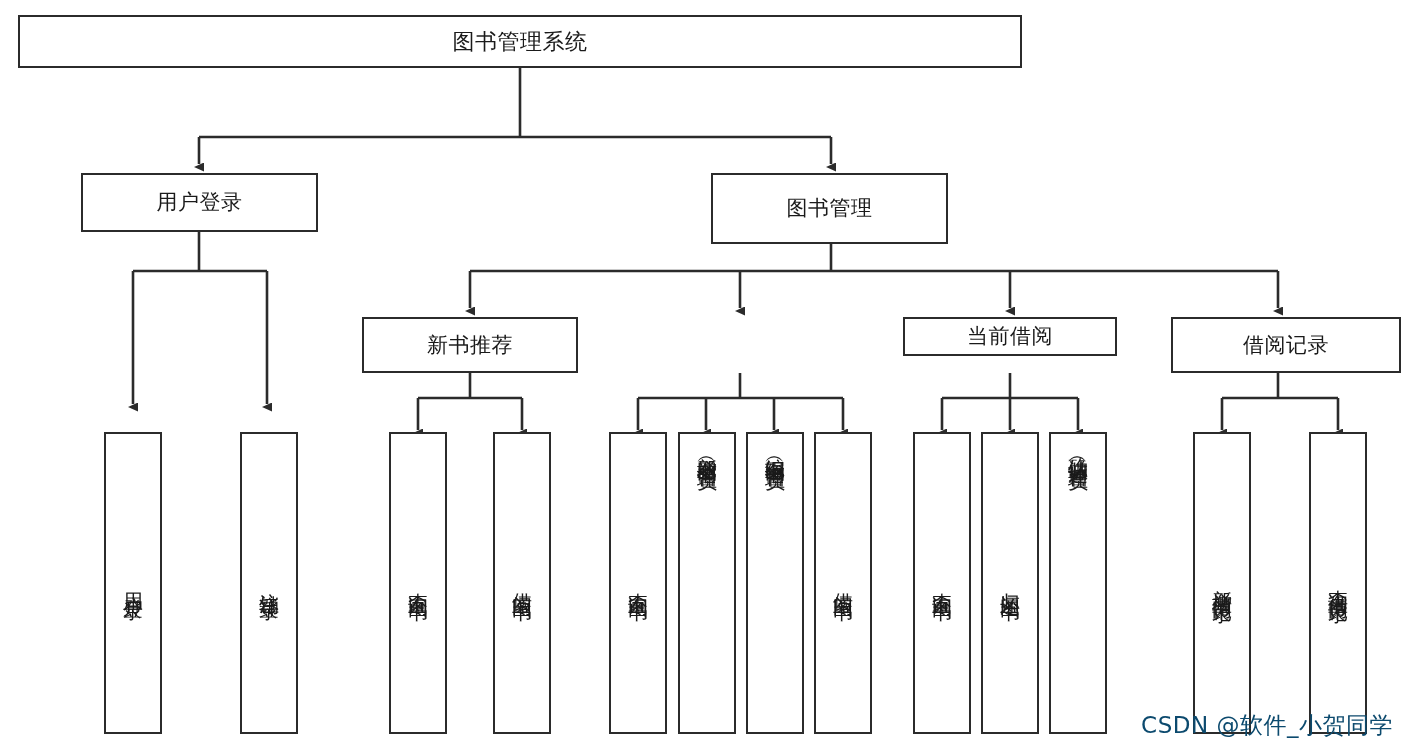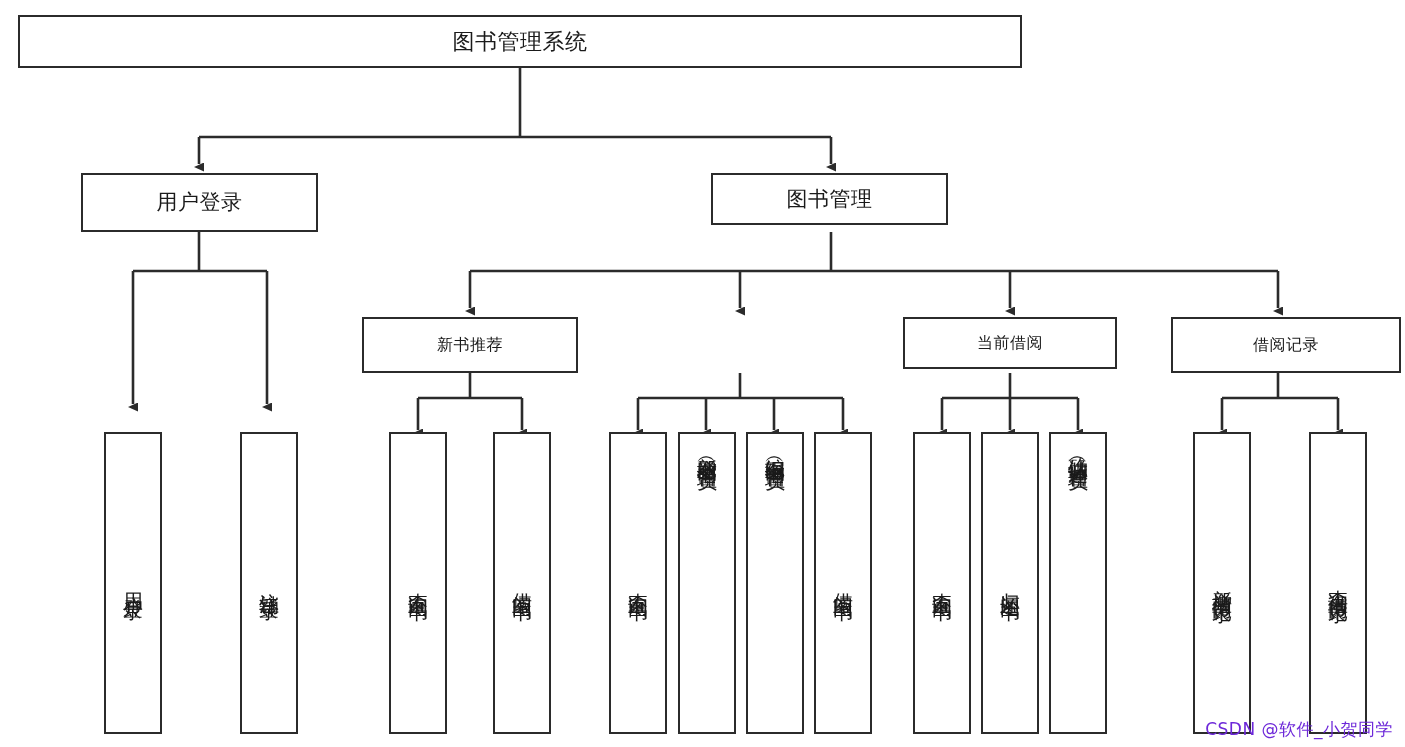--- a/index.html
+++ b/index.html
@@ -41,21 +41,21 @@
     font-size: 21px;
     line-height: 1.15;
     color: #1a1a1a;
     letter-spacing: 0.5px;
     white-space: nowrap;
     user-select: none;
     text-align: center;
   }
   .node.root .node-label { font-size: 22px; }
   .node.level2 .node-label { font-size: 21px; }
-  .node.level3 .node-label { font-size: 16px; }
+  .node.level3 .node-label { font-size: 21px; }
 
   
   .node.leaf {
     align-items: flex-start;
     justify-content: center;
     padding-top: 8px;
   }
   .node.leaf .node-label {
     writing-mode: vertical-rl;
     text-orientation: upright;
@@ -65,22 +65,22 @@
     white-space: normal;
     max-height: 100%;
   }
   .node.leaf.tall-text .node-label { letter-spacing: 2px; }
   .node.leaf.mid-anchor { align-items: center; padding-top: 0; }
 
   #watermark {
     position: absolute;
     right: 12px;
     bottom: 6px;
-    font-size: 17px;
-    color: #6d28d9;
+    font-size: 23px;
+    color: #0c4a6e;
     letter-spacing: 0.5px;
     z-index: 5;
     user-select: none;
     white-space: nowrap;
   }
 </style>
 </head>
 <body>
 
 <div id="diagram-canvas">
@@ -139,30 +139,30 @@
   </svg>
 
   <div class="node root" style="left:18px; top:15px; width:1004px; height:53px;">
     <span class="node-label">图书管理系统</span>
   </div>
 
   <div class="node level2" style="left:81px; top:173px; width:237px; height:59px;">
     <span class="node-label">用户登录</span>
   </div>
 
-  <div class="node level2" style="left:711px; top:173px; width:237px; height:52px;">
+  <div class="node level2" style="left:711px; top:173px; width:237px; height:71px;">
     <span class="node-label">图书管理</span>
   </div>
 
   <div class="node level3" style="left:362px; top:317px; width:216px; height:56px;">
     <span class="node-label">新书推荐</span>
   </div>
 
 
-  <div class="node level3" style="left:903px; top:317px; width:214px; height:52px;">
+  <div class="node level3" style="left:903px; top:317px; width:214px; height:39px;">
     <span class="node-label">当前借阅</span>
   </div>
 
   <div class="node level3" style="left:1171px; top:317px; width:230px; height:56px;">
     <span class="node-label">借阅记录</span>
   </div>
 
   <div class="node leaf mid-anchor" style="left:104px; top:432px; width:58px; height:302px;">
     <span class="node-label">用户登录</span>
   </div>

